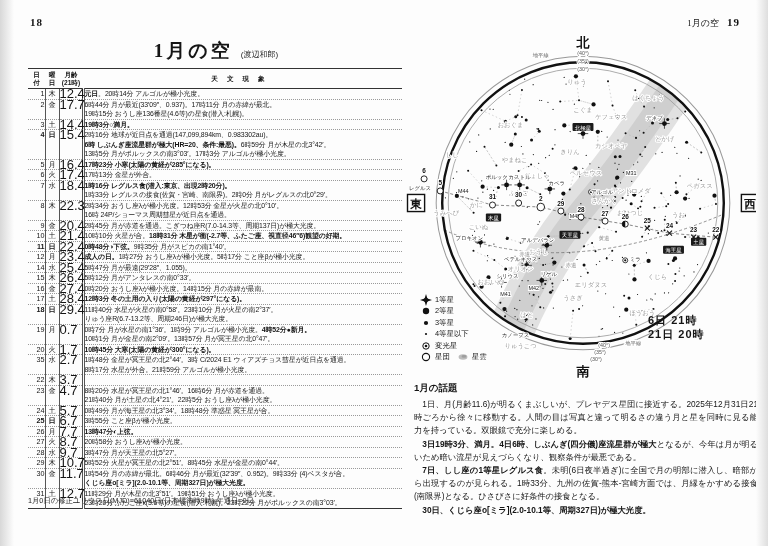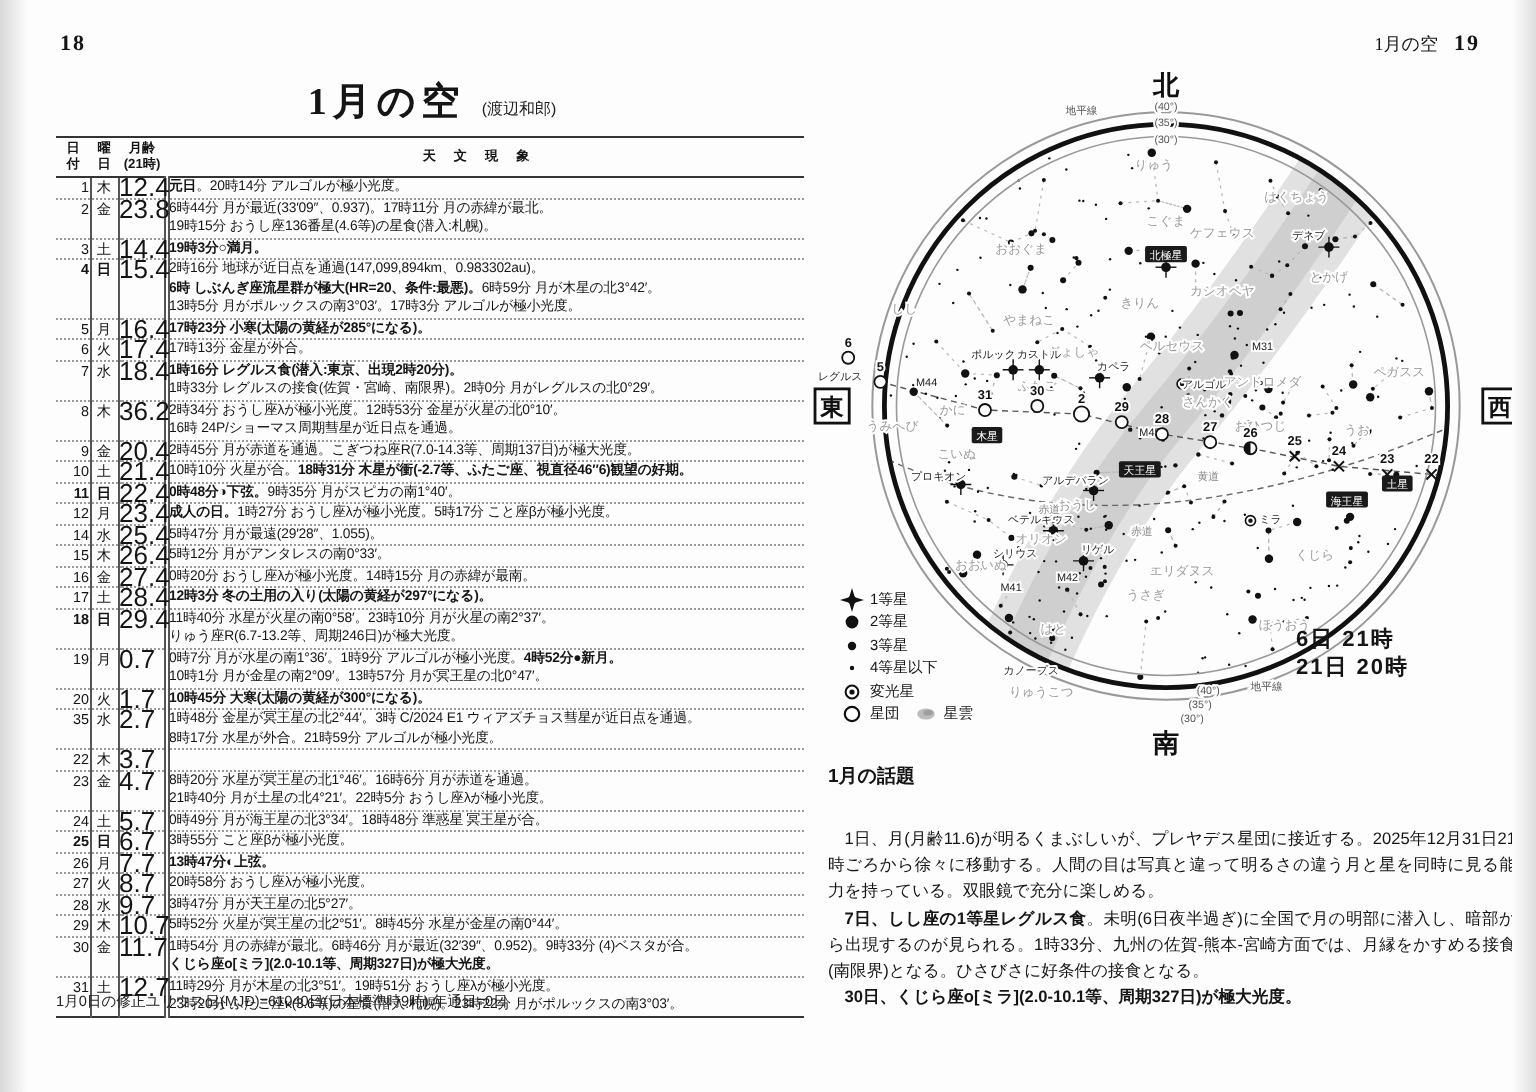--- a/index.html
+++ b/index.html
@@ -46,21 +46,21 @@
   .legend{position:absolute;left:420px;top:294px;width:96px}
   .legend-row{display:flex;align-items:flex-end;height:11.5px}
   .legend-item{display:flex;align-items:center;margin-right:7px}
   .legend-icon{width:12px;height:12px;margin-right:3px;flex:0 0 12px}
   .legend-label{font-size:7.4px}
   .time-label{position:absolute;left:648px;top:313px;width:110px;
     font-size:11px;font-weight:bold;line-height:14px;letter-spacing:1px}
 
   
   .topics{position:absolute;left:414px;top:382px;width:344px}
-  .topics-title{font-size:9.5px;font-weight:bold;margin-bottom:18px}
+  .topics-title{font-size:9.5px;font-weight:bold;margin-bottom:3px}
   .topics p{margin:0;font-size:8.3px;line-height:13.2px;text-indent:1em;text-align:justify}
 </style>
 </head>
 <body>
 
 <div class="pagenum-left">18</div>
 
 <div class="title-wrap">
   <span class="title-main">1月の空</span><span class="title-note">(渡辺和郎)</span>
 </div>
@@ -82,21 +82,21 @@
         <td class="c-date">1</td>
         <td class="c-wd">木</td>
         <td class="c-age">12.4</td>
         <td class="c-ev">
           <div class="evl"><b>元日</b><span>。20時14分 アルゴルが極小光度。</span></div>
         </td>
       </tr>
       <tr class="r">
         <td class="c-date">2</td>
         <td class="c-wd">金</td>
-        <td class="c-age">23.8</td>
+        <td class="c-age">17.7</td>
         <td class="c-ev">
           <div class="evl"><span>6時44分 月が最近(33′09″、0.937)。17時11分 月の赤緯が最北。</span></div>
           <div class="evl"><span>19時15分 おうし座136番星(4.6等)の星食(潜入:札幌)。</span></div>
         </td>
       </tr>
       <tr class="r">
         <td class="c-date">3</td>
         <td class="c-wd">土</td>
         <td class="c-age">14.4</td>
         <td class="c-ev">
@@ -134,21 +134,21 @@
         <td class="c-wd">水</td>
         <td class="c-age">18.4</td>
         <td class="c-ev">
           <div class="evl"><b>1時16分 レグルス食(潜入:東京、出現2時20分)。</b></div>
           <div class="evl"><span>1時33分 レグルスの接食(佐賀・宮崎、南限界)。2時0分 月がレグルスの北0°29′。</span></div>
         </td>
       </tr>
       <tr class="r">
         <td class="c-date">8</td>
         <td class="c-wd">木</td>
-        <td class="c-age">36.2</td>
+        <td class="c-age">22.3</td>
         <td class="c-ev">
           <div class="evl"><span>2時34分 おうし座λが極小光度。12時53分 金星が火星の北0°10′。</span></div>
           <div class="evl"><span>16時 24P/ショーマス周期彗星が近日点を通過。</span></div>
         </td>
       </tr>
       <tr class="r">
         <td class="c-date">9</td>
         <td class="c-wd">金</td>
         <td class="c-age">20.4</td>
         <td class="c-ev">
@@ -1029,16 +1029,17 @@
 
 <div class="time-label" id="time-label">
     <div>6日 21時</div>
     <div>21日 20時</div>
   </div>
 
 <div class="topics">
   <div class="topics-title">1月の話題</div>
   <div id="topics-body">
       <p><span>1日、月(月齢11.6)が明るくまぶしいが、プレヤデス星団に接近する。2025年12月31日21時ごろから徐々に移動する。人間の目は写真と違って明るさの違う月と星を同時に見る能力を持っている。双眼鏡で充分に楽しめる。</span></p>
+      <p><b>3日19時3分、満月。4日6時、しぶんぎ(四分儀)座流星群が極大</b><span>となるが、今年は月が明るいため暗い流星が見えづらくなり、観察条件が最悪である。</span></p>
       <p><b>7日、しし座の1等星レグルス食</b><span>。未明(6日夜半過ぎ)に全国で月の明部に潜入し、暗部から出現するのが見られる。1時33分、九州の佐賀-熊本-宮崎方面では、月縁をかすめる接食(南限界)となる。ひさびさに好条件の接食となる。</span></p>
       <p><b>30日、くじら座o[ミラ](2.0-10.1等、周期327日)が極大光度。</b></p>
     </div>
 </div>
 
 </body></html>

